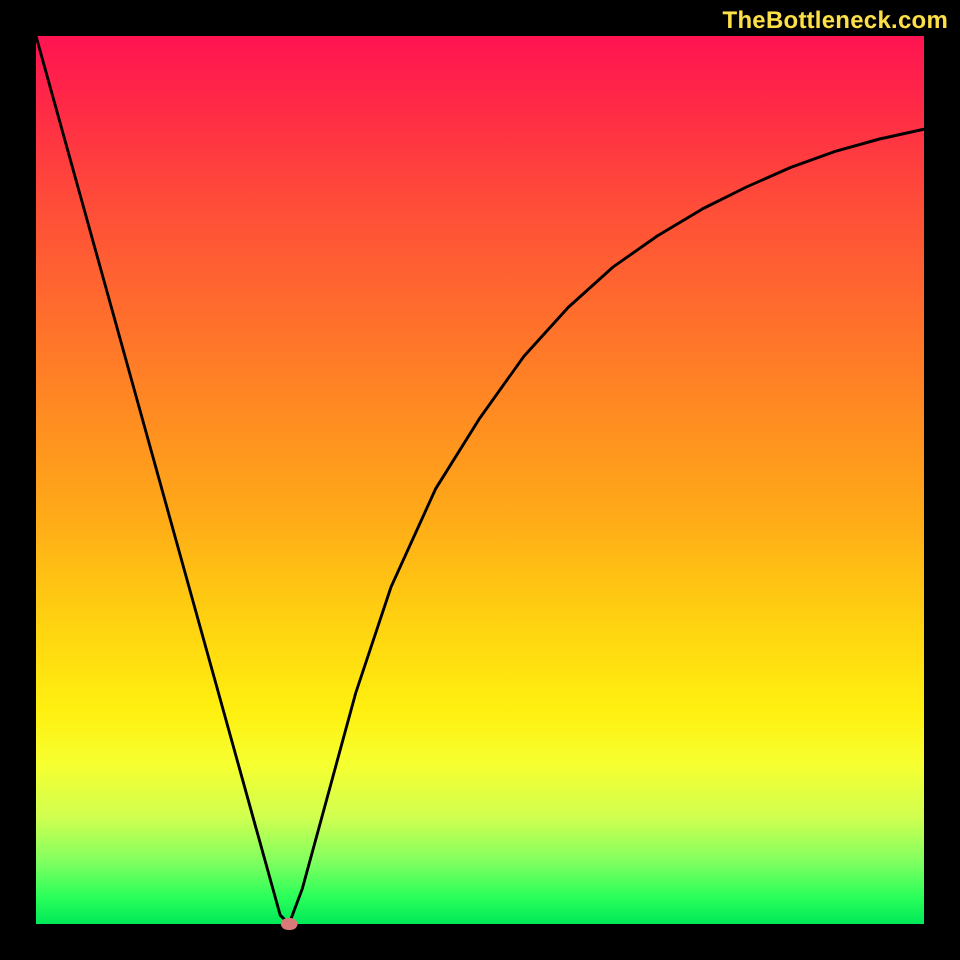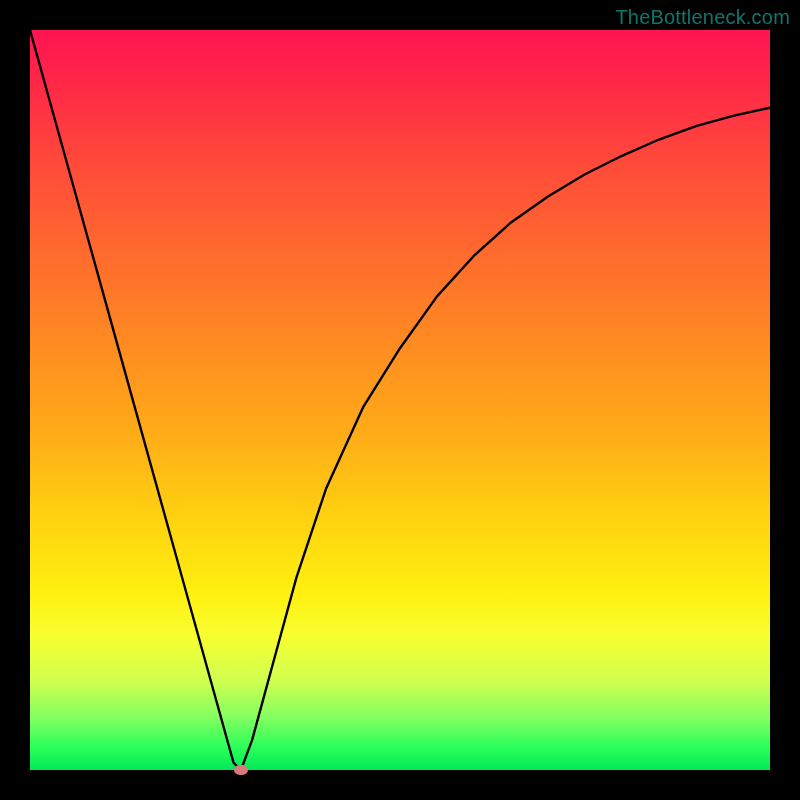--- a/index.html
+++ b/index.html
@@ -38,23 +38,23 @@
       #d0ff50 88%,
       #80ff60 93%,
       #2aff5a 97%,
       #00e858 100%
     );
   }
   .watermark {
     position: absolute;
     top: 6px;
     right: 10px;
-    color: #0f766e;
+    color: #fde047;
     font-size: 20px;
-    font-weight: 400;
+    font-weight: 700;
     letter-spacing: 0.2px;
   }
   svg.curve {
     position: absolute;
     left: 0;
     top: 0;
     width: 740px;
     height: 740px;
   }
   .marker {

